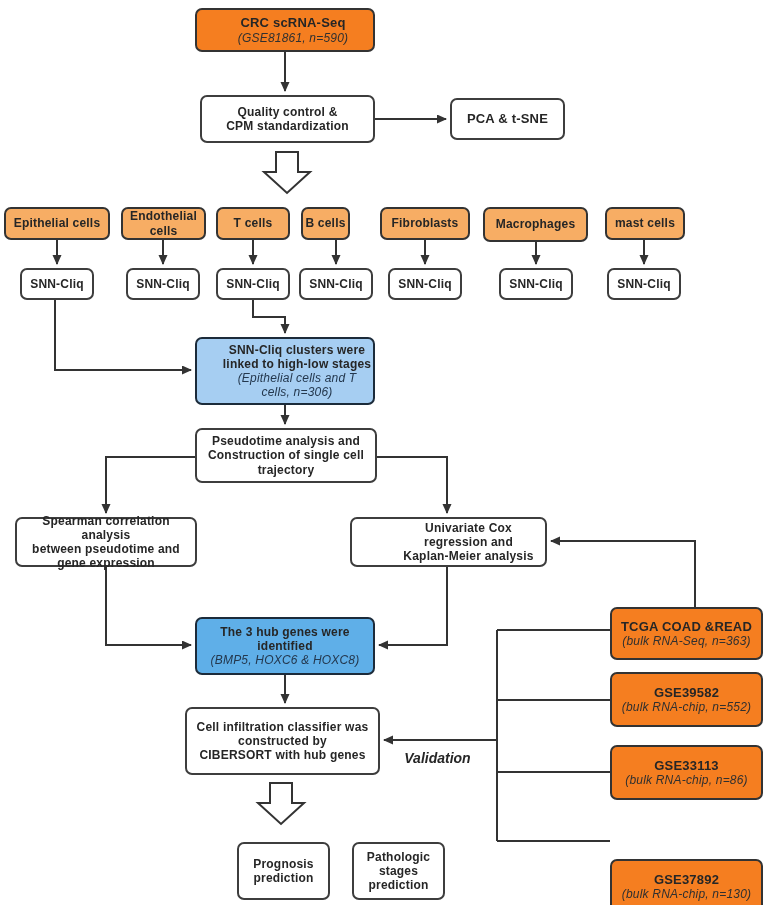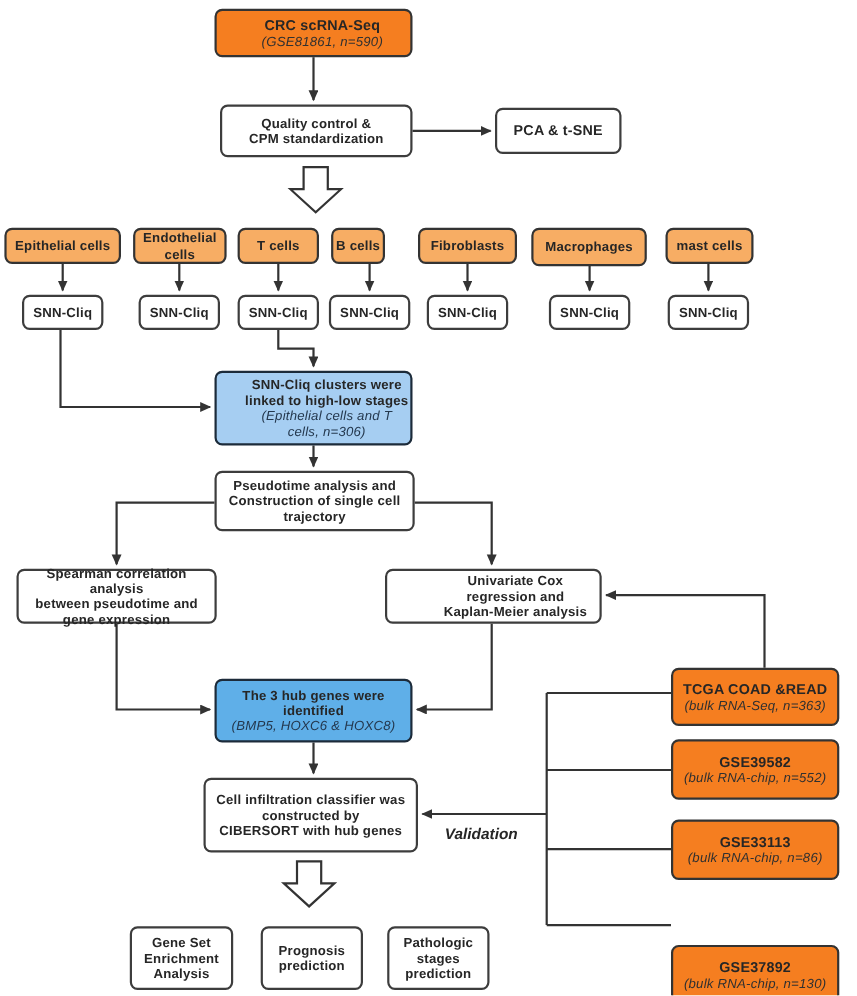--- a/index.html
+++ b/index.html
@@ -179,25 +179,20 @@
   </div>
   <div class="node orange-dark" style="left:610px;top:745px;width:153px;height:55px;">
     <span class="t13">GSE33113</span>
     <span class="sub">(bulk RNA-chip, n=86)</span>
   </div>
   <div class="node orange-dark" style="left:610px;top:815px;width:153px;height:55px;margin-top:44px;">
     <span class="t13">GSE37892</span>
     <span class="sub">(bulk RNA-chip, n=130)</span>
   </div>
 
-  <div class="node white" style="left:118px;top:842px;width:94px;height:58px;">
-    <span>Gene Set</span>
-    <span>Enrichment</span>
-    <span>Analysis</span>
-  </div>
   <div class="node white" style="left:237px;top:842px;width:93px;height:58px;">
     <span>Prognosis</span>
     <span>prediction</span>
   </div>
   <div class="node white" style="left:352px;top:842px;width:93px;height:58px;">
     <span>Pathologic</span>
     <span>stages</span>
     <span>prediction</span>
   </div>
 

